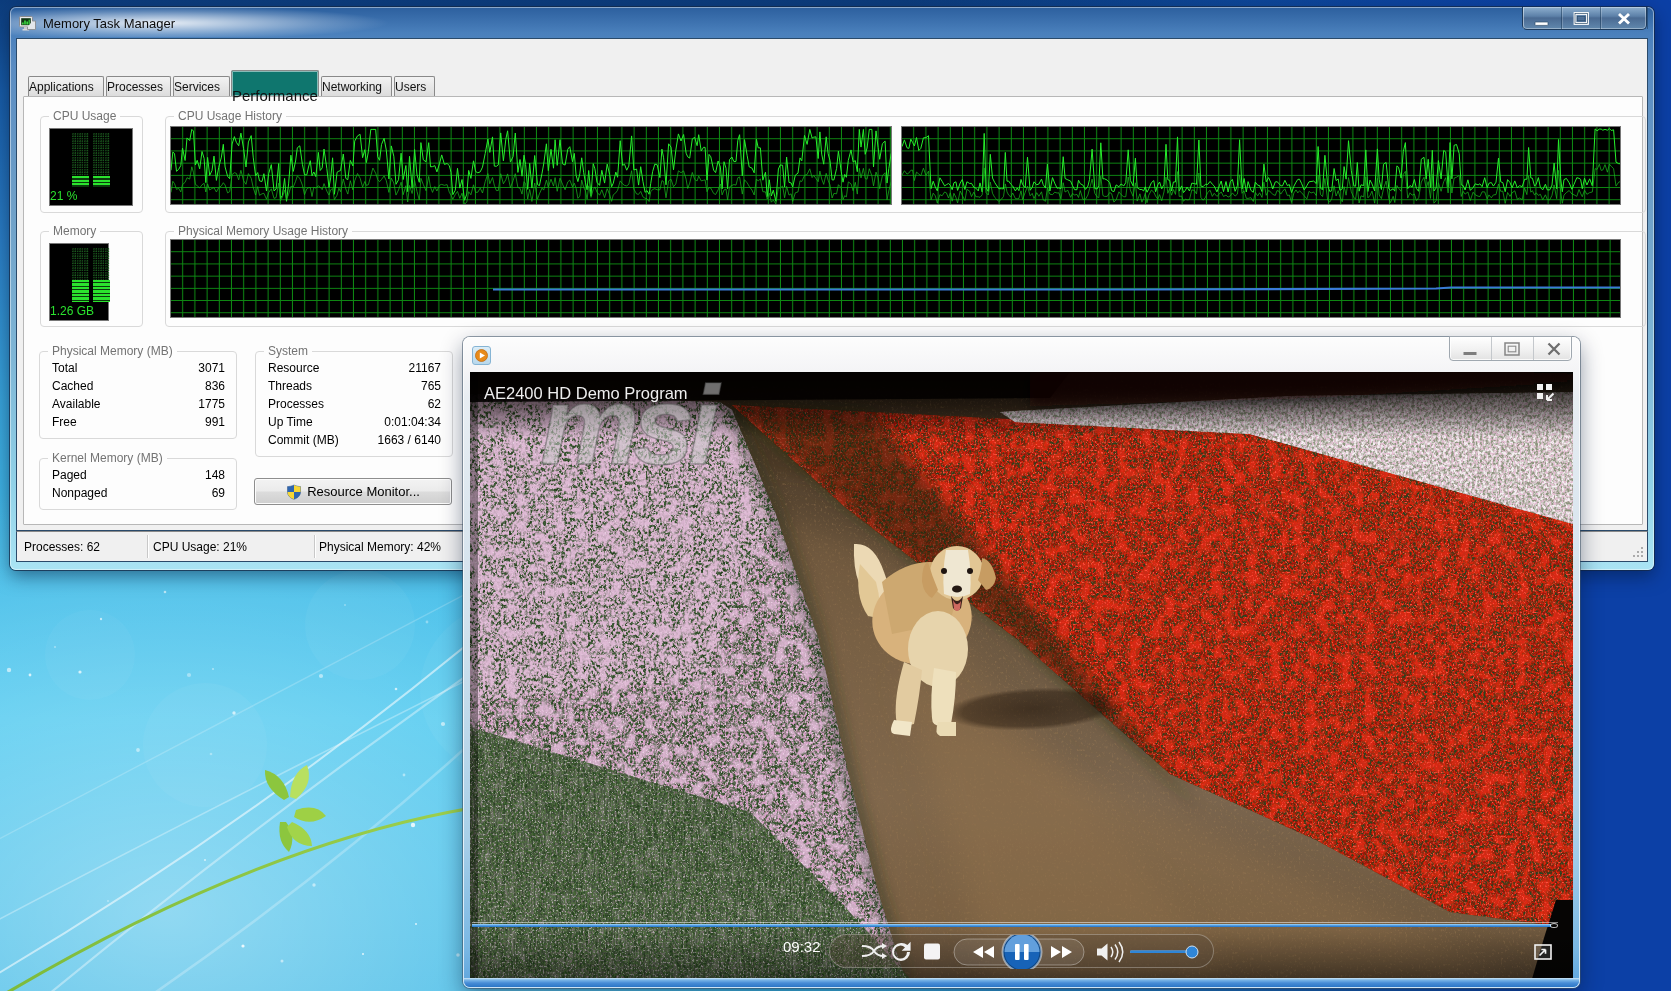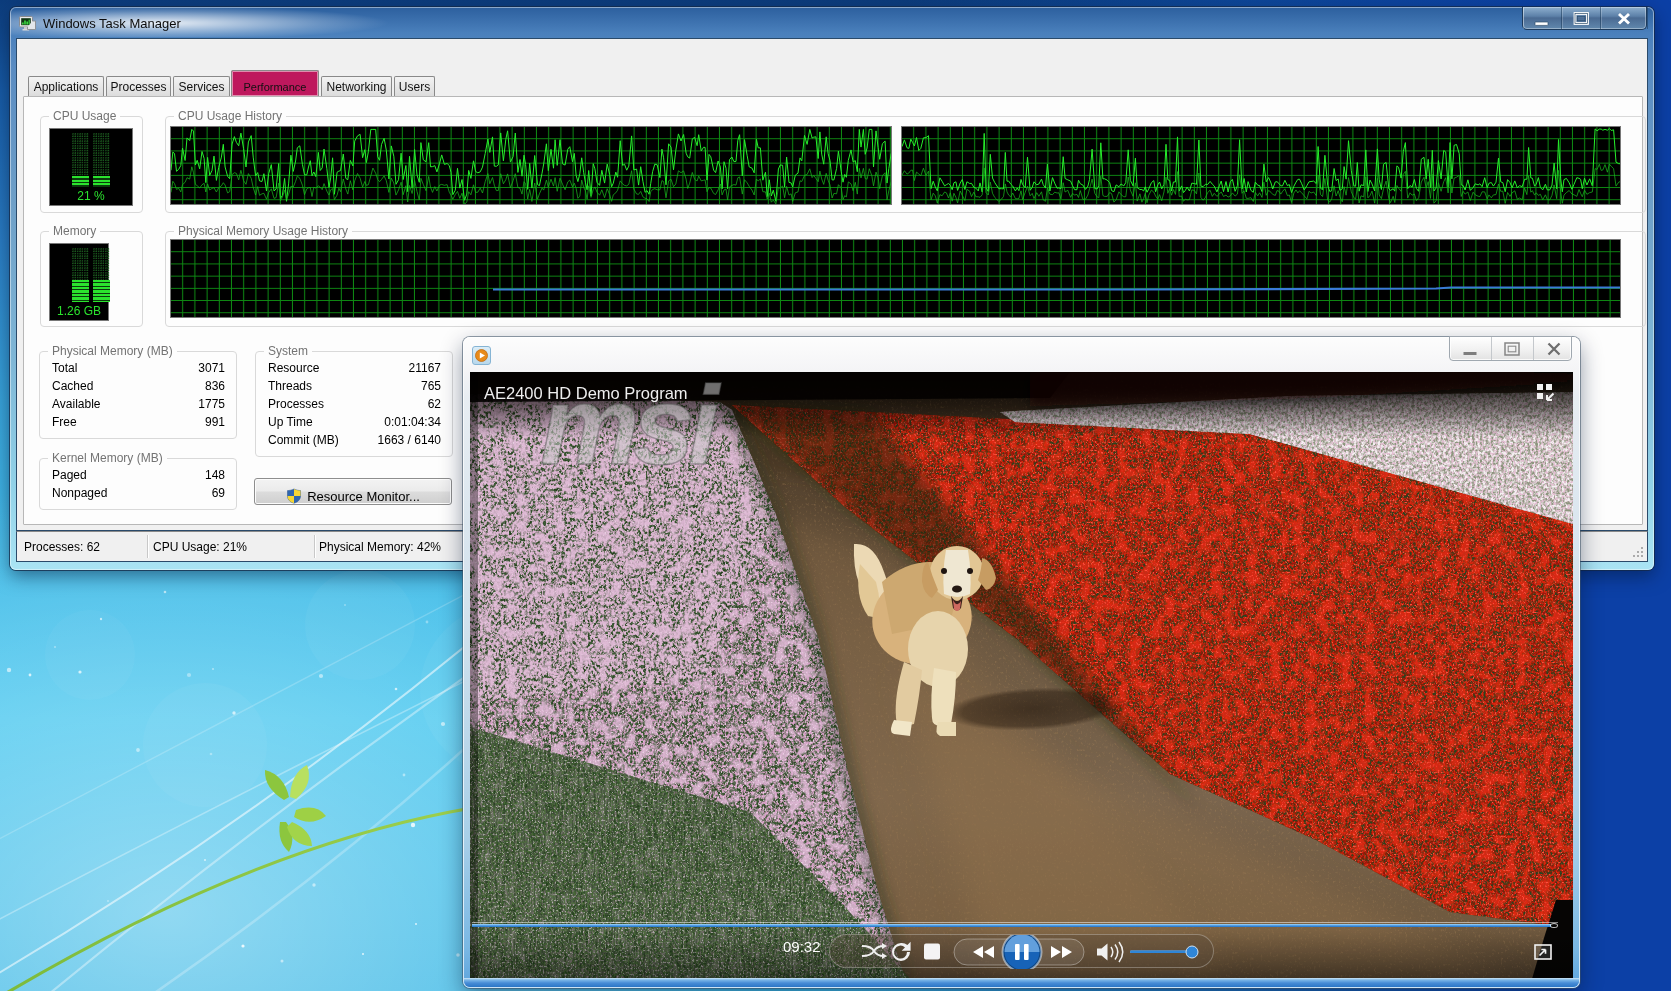--- a/index.html
+++ b/index.html
@@ -18,40 +18,40 @@
  background:linear-gradient(180deg,#8fb0cf 0,#5c80a8 42%,#4a6a92 50%,#6188ae 100%);
  border:1px solid #1c3a5c;border-top:none;border-radius:0 0 5px 5px;box-shadow:inset 0 0 0 1px rgba(255,255,255,0.35)}
 .tmb{flex:1;border-right:1px solid rgba(20,50,80,0.5);box-shadow:inset 1px 0 0 rgba(255,255,255,0.2)}
 .tmbc{flex:1.22}
 #tmclient{position:absolute;left:6px;top:31px;width:1632px;height:493px;background:#f0f0f0;border:1px solid #2a4a6a}
 #tmmenu{position:absolute;left:0;top:0;right:0;height:29px;background:linear-gradient(180deg,#fbfbfb,#eeeef0 60%,#dddde0);border-bottom:1px solid #b8b8bc;
  font-size:13px;color:#5a5a5a;padding-left:10px}
 #tmmenu span{display:inline-block;margin-top:6px;margin-right:14px}
 #tabrow{position:absolute;left:0;top:29px;right:0;height:28px}
 .tab{position:absolute;top:8px;height:20px;background:linear-gradient(180deg,#f3f3f3,#dcdcdc);border:1px solid #898989;border-bottom:none;
- font-size:12px;color:#111;text-align:center;padding-top:3px;border-radius:2px 2px 0 0}
-.tab.active{top:2px;height:26px;background:#be185d;z-index:3;font-size:11px;padding-top:10px;box-shadow:0 0 0 1px rgba(255,255,255,0.5) inset}
+ font-size:12px;color:#111;padding-top:3px;border-radius:2px 2px 0 0}
+.tab.active{top:2px;height:26px;background:#0f766e;z-index:3;font-size:15px;padding-top:16px;box-shadow:0 0 0 1px rgba(255,255,255,0.5) inset}
 #tabpane{position:absolute;left:6px;top:57px;width:1620px;height:429px;background:#fdfdfd;border:1px solid #b7b7b7;border-radius:1px}
 .gbox{position:absolute;border:1px solid #d9d9d9;border-radius:4px;font-size:12px;z-index:4}
 .glabel{position:absolute;left:8px;top:-8px;background:#fdfdfd;padding:0 4px;color:#737373;font-size:12px;white-space:nowrap}
 .srow{position:absolute;left:12px;right:11px;height:18px;font-size:12px;color:#000}
 .srow:nth-of-type(1){top:9px}.srow:nth-of-type(2){top:27px}.srow:nth-of-type(3){top:45px}.srow:nth-of-type(4){top:63px}.srow:nth-of-type(5){top:81px}
 .sval{position:absolute;right:0}
 #resbtn{position:absolute;left:244px;top:471px;width:198px;height:27px;border:1px solid #8e8e8e;border-radius:3px;
- background:linear-gradient(180deg,#f3f3f3,#ebebeb 48%,#dcdcdc 52%,#cfcfcf);display:flex;align-items:flex-end;justify-content:center;
+ background:linear-gradient(180deg,#f3f3f3,#ebebeb 48%,#dcdcdc 52%,#cfcfcf);display:flex;align-items:center;justify-content:center;
  font-size:13px;color:#000;box-shadow:inset 0 0 0 1px #fcfcfc;z-index:5}
 #tmstatus{position:absolute;left:6px;top:524px;width:1632px;height:31px;background:#f0f0f0;border:1px solid #2a4a6a;border-top:1px solid #8a8a8a;font-size:12px;color:#000;z-index:5}
 #tmstatus>span{position:absolute;top:8px}
 .sep{position:absolute;top:3px;bottom:3px;width:1px;background:#c8c8c8;box-shadow:1px 0 0 #fff}
 .screen{position:absolute;background:#000;border:1px solid #777;box-shadow:inset 1px 1px 2px rgba(0,0,0,0.8);z-index:6}
 .gscreen{position:absolute;background:#000;border:1px solid #777;z-index:6}
 .ledcol{position:absolute;top:4px;bottom:18px;width:17px}
 .dimled{position:absolute;inset:0;background-image:radial-gradient(circle at 1px 1px,#1b5a1e 0.6px,transparent 1px);background-size:2.4px 2.4px}
 .litled{position:absolute;left:0;right:0;bottom:0;background:repeating-linear-gradient(180deg,#2be32e 0 2.2px,#0a3a0c 2.2px 3.5px)}
-.ledtxt{position:absolute;left:0;right:0;bottom:2px;text-align:center;font-size:12px;color:#2be32e}
+.ledtxt{position:absolute;left:0;right:0;bottom:2px;text-align:left;font-size:12px;color:#2be32e}
 
 #mp{position:absolute;left:463px;top:337px;width:1117px;height:651px;border-radius:7px;z-index:10;
  background:linear-gradient(180deg,#fdfdfd 0,#f4f4f6 34px,#e8edf2 60px,#cfe0ec 300px,#a8cfe8 500px,#7ab8e4 610px,#5da3dc 651px);
  box-shadow:0 0 0 1px rgba(60,80,100,0.55), 0 8px 22px rgba(0,20,50,0.45), inset 0 0 0 1px rgba(255,255,255,0.7)}
 #mptitle{position:absolute;left:0;top:0;right:0;height:35px}
 #mpicon{position:absolute;left:9px;top:9px;width:19px;height:19px;background:linear-gradient(180deg,#dceef8,#b8d8ec);border:1px solid #86b4d4;border-radius:3px;display:flex;align-items:center;justify-content:center}
 #mpbtns{position:absolute;right:8px;top:-1px;width:123px;height:25px;display:flex;background:linear-gradient(180deg,#ffffff,#f0f0f0 60%,#e2e2e2);
  border:1px solid #a0a8b0;border-radius:0 0 4px 4px;box-shadow:inset 0 0 0 1px rgba(255,255,255,0.8)}
 .mpb{flex:1;border-right:1px solid #c4c8cc}
 #mpclient{position:absolute;left:7px;top:35px;width:1103px;height:607px;background:#000;overflow:hidden}
@@ -125,21 +125,21 @@
 <div id="tm">
   <div id="tmtitle">
     <svg id="tmicon" width="17" height="17" viewBox="0 0 17 17">
       <rect x="0.5" y="1.5" width="13" height="10.5" rx="1.2" fill="#e9eaec" stroke="#8a8c90" stroke-width="1"></rect>
       <rect x="2.2" y="3.2" width="9.6" height="7" fill="#123614"></rect>
       <path d="M3 9.4 v-2 h1.6 v2 z M5.2 9.4 v-3.8 h1.6 v3.8 z M7.4 9.4 v-2.8 h1.6 v2.8 z M9.6 9.4 v-4.6 h1.2 v4.6 z" fill="#3ddb42"></path>
       <rect x="5" y="12" width="3.5" height="2" fill="#c9cace"></rect>
       <rect x="3.4" y="14" width="6.8" height="1.6" rx="0.6" fill="#d8d9dc"></rect>
       <path d="M13.5 6 h3 v8.5 h-8 v-2.5" fill="#e4e6ea" stroke="#8a8c90" stroke-width="0.9"></path>
     </svg>
-    <span id="tmtext">Windows Task Manager</span>
+    <span id="tmtext">Memory Task Manager</span>
     <div id="tmbtns">
       <div class="tmb"><svg width="38" height="23">
             <rect x="12" y="15" width="13" height="3.4" rx="0.5" fill="#fff" stroke="#2c4a68" stroke-width="0.7"></rect>
           </svg></div>
       <div class="tmb"><svg width="38" height="23">
             <rect x="13" y="6.5" width="12.5" height="10" fill="none" stroke="#fff" stroke-width="2.8"></rect>
             <rect x="13" y="6.5" width="12.5" height="10" fill="none" stroke="#2c4a68" stroke-width="0.7"></rect>
             <rect x="15.4" y="9.4" width="7.6" height="4.4" fill="none" stroke="#274867" stroke-width="0.6"></rect>
           </svg></div>
       <div class="tmb tmbc"><svg width="46" height="23">

